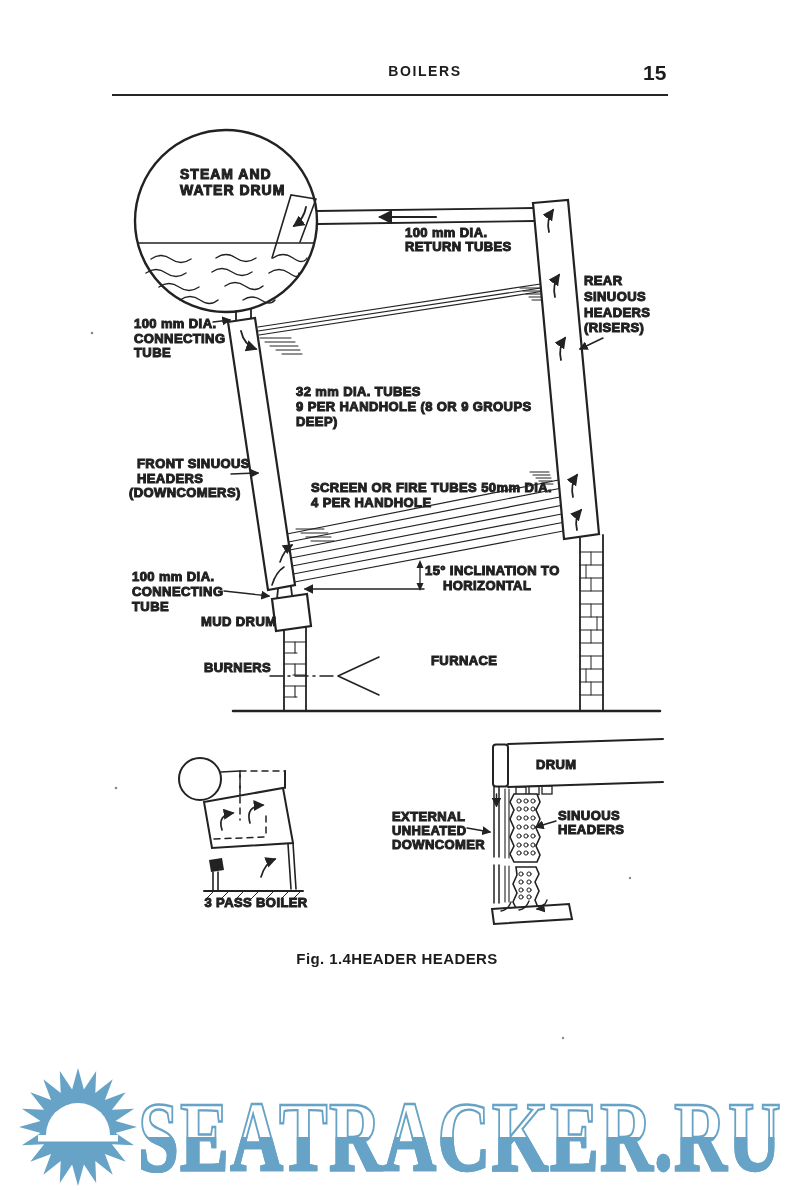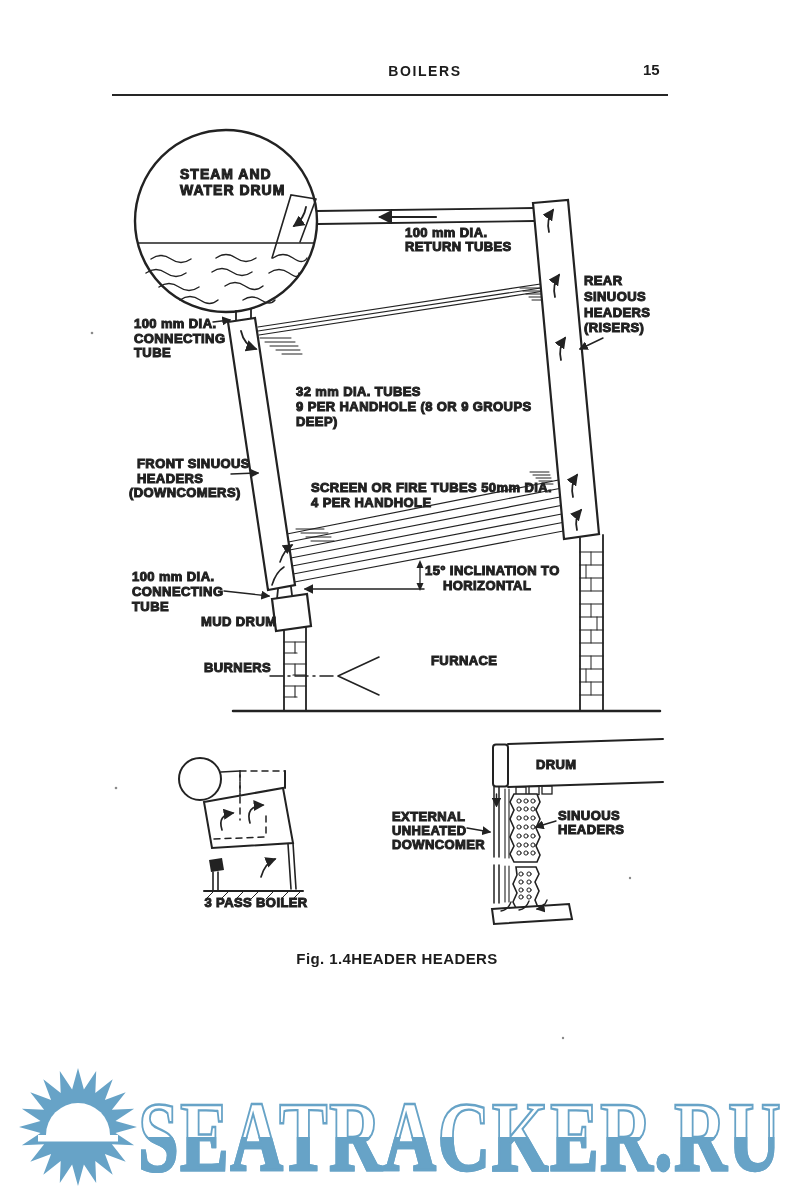--- a/index.html
+++ b/index.html
@@ -1,20 +1,20 @@
 <!DOCTYPE html>
 <html><head>
 <meta charset="utf-8">
 <style>
   html,body{margin:0;padding:0;background:#e8e8e8;}
   .page{position:relative;width:794px;height:1190px;background:#ffffff;overflow:hidden;
         font-family:"Liberation Sans",sans-serif;color:#1c1c1c;}
   .hdr-title{position:absolute;left:0;top:63px;width:770px;text-align:center;
              font-size:14px;font-weight:600;letter-spacing:1.6px;padding-left:40px;}
-  .page-num{position:absolute;left:643px;top:61px;font-size:15px;font-weight:700;}
+  .page-num{position:absolute;left:643px;top:61px;font-size:21px;font-weight:700;}
   .rule{position:absolute;left:112px;top:94px;width:556px;height:2px;background:#262626;}
   .caption{position:absolute;left:0;top:950px;width:794px;text-align:center;
            font-size:15px;font-weight:700;letter-spacing:0.4px;}
   .caption .fig{}
   svg text{font-family:"Liberation Sans",sans-serif;font-weight:600;fill:#1f1f1f;}
   .lbl{font-size:13px;letter-spacing:0.4px;}
   .lbl-lg{font-size:14px;letter-spacing:1px;}
   
   .wm{position:absolute;left:16px;top:1063px;width:794px;height:127px;text-decoration:underline;}
   .wm-sun{position:absolute;left:2px;top:2px;}

